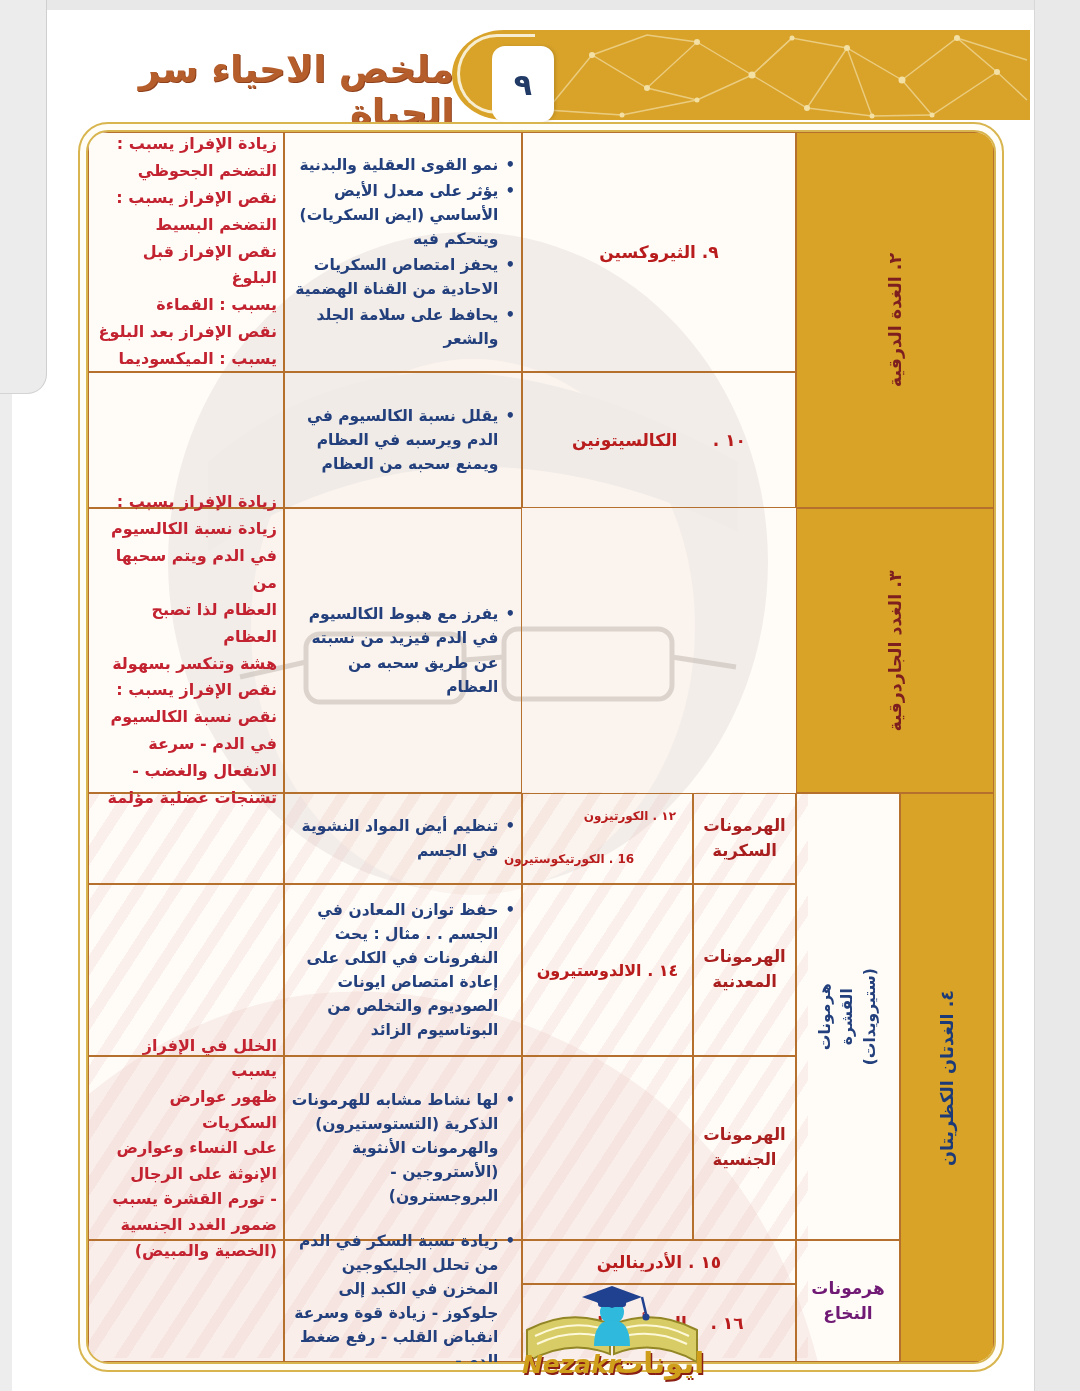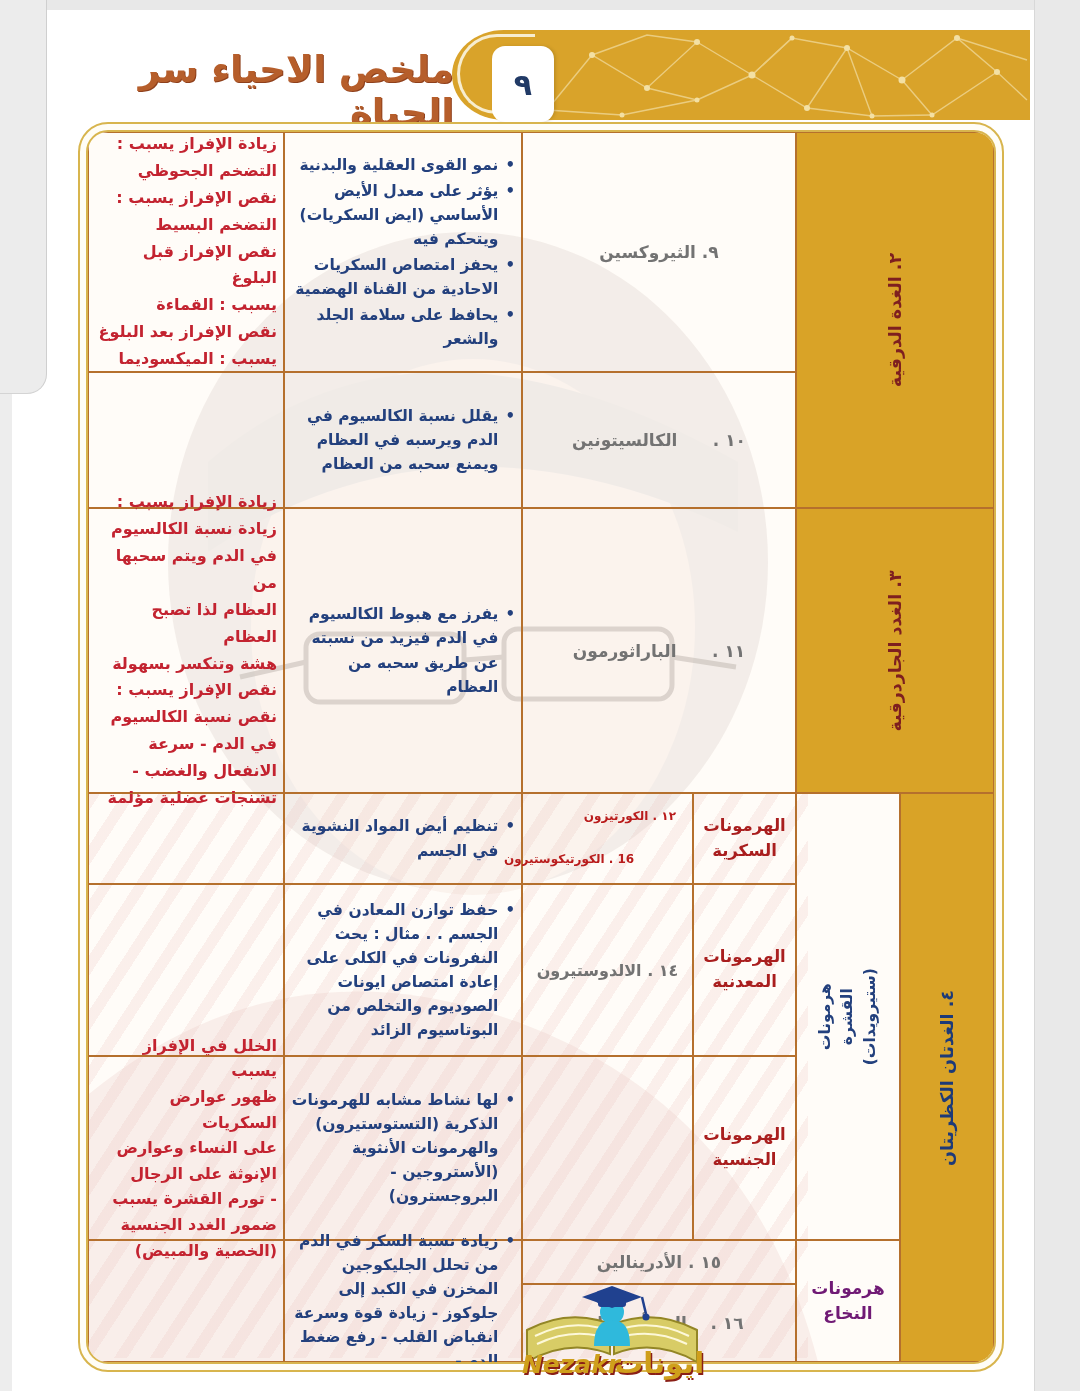--- a/index.html
+++ b/index.html
@@ -53,21 +53,21 @@
   .r1{grid-column:6/7;grid-row:1/2;} .r2{grid-column:6/7;grid-row:2/3;} .r3{grid-column:6/7;grid-row:3/4;}
   .r4{grid-column:6/7;grid-row:4/5;} .r5{grid-column:6/7;grid-row:5/6;} .r6{grid-column:6/7;grid-row:6/7;}
   .r7{grid-column:6/7;grid-row:7/9;}
   
   .red{white-space:pre-line;text-align:right;direction:rtl;color:#c32330;font-weight:bold;
        font-size:16px;line-height:1.68;}
   .fn-list{width:100%;direction:rtl;}
   .fn{display:flex;gap:7px;align-items:flex-start;color:#23407d;font-weight:bold;
       font-size:15.5px;line-height:1.55;text-align:right;margin:2px 0;}
   .fn .bullet{flex:0 0 auto;font-size:15px;margin-top:1px;}
-  .hname{white-space:pre;direction:rtl;color:#737373;font-weight:bold;font-size:17px;text-align:left;}
+  .hname{white-space:pre;direction:rtl;color:#b91c1c;font-weight:bold;font-size:17px;text-align:left;}
   .hname2{width:100%;direction:rtl;text-align:right;padding-right:10px;color:#b91c1c;font-weight:bold;
           font-size:12px;line-height:1.8;white-space:pre;}
   .cat{white-space:pre-line;direction:rtl;text-align:center;color:#a91e1e;font-weight:bold;
        font-size:16.5px;line-height:1.5;}
   .cat.navy{color:#701a75;font-size:17px;text-align:center;}
   .vtext{transform:rotate(-90deg);white-space:nowrap;font-weight:bold;font-size:17.5px;direction:rtl;}
   .gland{color:#7e1f1f;} .gland.navy{color:#1d3a78;}
   .vblock{transform:rotate(-90deg);width:420px;text-align:center;direction:rtl;color:#23407d;
           font-weight:bold;font-size:15.5px;line-height:1.45;white-space:pre-line;}
   
@@ -161,23 +161,20 @@
           <div class="cat navy">هرمونات
 النخاع</div>
         </div>
 
         <div class="cell h9">
           <span class="hname">٩. الثيروكسين</span>
         </div>
         <div class="cell h10">
           <span class="hname">١٠ .      الكالسيتونين</span>
         </div>
-        <div class="cell h11">
-          <span class="hname">١١ .      الباراثورمون</span>
-        </div>
         <div class="cell h1213">
           <div class="hname2"><span>١٢ . الكورتيزون</span><br>
           <span>16 . الكورتيكوستيرون</span></div>
         </div>
         <div class="cell h14">
           <span class="hname" style="font-size:16px">١٤ . الالدوستيرون</span>
         </div>
         <div class="cell hsex"></div>
         <div class="cell h15">
           <span class="hname">١٥ . الأدرينالين</span>

